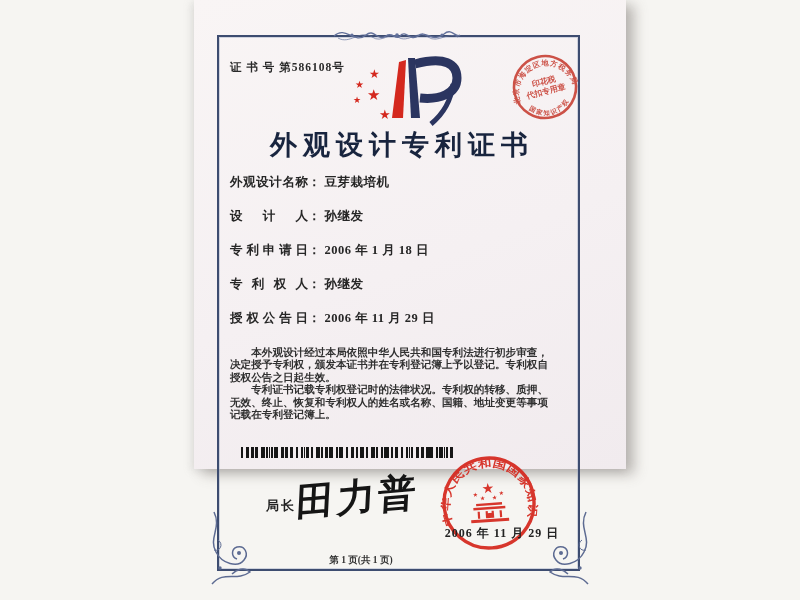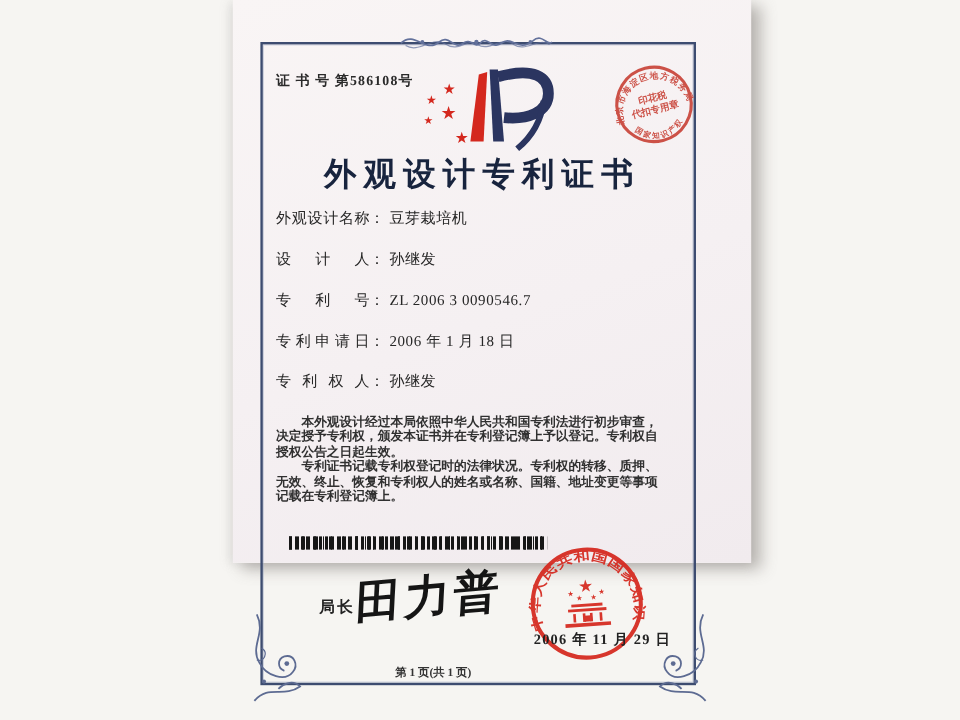--- a/index.html
+++ b/index.html
@@ -30,21 +30,21 @@
   
   .title {
     position:absolute; left:25px; top:127px; width:366px;
     text-align:center; font-size:27px; font-weight:700;
     letter-spacing:6px; color:#18243e;
   }
   
   .fields {
     position:absolute; left:36px; top:174px;
     display:flex; flex-direction:column; gap:17px;
-    font-size:12.5px; color:#262626; font-weight:400;
+    font-size:12.5px; color:#262626; font-weight:700;
   }
   .flabel {
     display:inline-block; width:78px;
     text-align:justify; text-align-last:justify;
     vertical-align:bottom;
   }
   .fcolon { margin-right:4px; }
   .fvalue { letter-spacing:.5px; }
   
   .paras {
@@ -158,23 +158,23 @@
     </text>
     <text x="42" y="39" text-anchor="middle" font-size="8" fill="#c5362a" font-weight="700">印花税</text>
     <text x="42" y="49" text-anchor="middle" font-size="8" fill="#c5362a" font-weight="700">代扣专用章</text>
   </svg>
 
   <div class="title">外观设计专利证书</div>
 
   <div class="fields">
     <div><span class="flabel">外观设计名称</span><span class="fcolon">：</span><span class="fvalue">豆芽栽培机</span></div>
     <div><span class="flabel">设计人</span><span class="fcolon">：</span><span class="fvalue">孙继发</span></div>
-    <div><span class="flabel">专利号</span><span class="fcolon">：</span><span class="fvalue">ZL 2006 3 0090546.7</span></div>
     <div><span class="flabel">专利申请日</span><span class="fcolon">：</span><span class="fvalue">2006 年 1 月 18 日</span></div>
     <div><span class="flabel">专利权人</span><span class="fcolon">：</span><span class="fvalue">孙继发</span></div>
+    <div><span class="flabel">授权公告日</span><span class="fcolon">：</span><span class="fvalue">2006 年 11 月 29 日</span></div>
   </div>
 
   <div class="paras">
     <p>本外观设计经过本局依照中华人民共和国专利法进行初步审查，决定授予专利权，颁发本证书并在专利登记簿上予以登记。专利权自授权公告之日起生效。</p>
     <p>专利证书记载专利权登记时的法律状况。专利权的转移、质押、无效、终止、恢复和专利权人的姓名或名称、国籍、地址变更等事项记载在专利登记簿上。</p>
   </div>
 
   <div class="barcode"></div>
 
   <div class="sig-title">局长</div>

